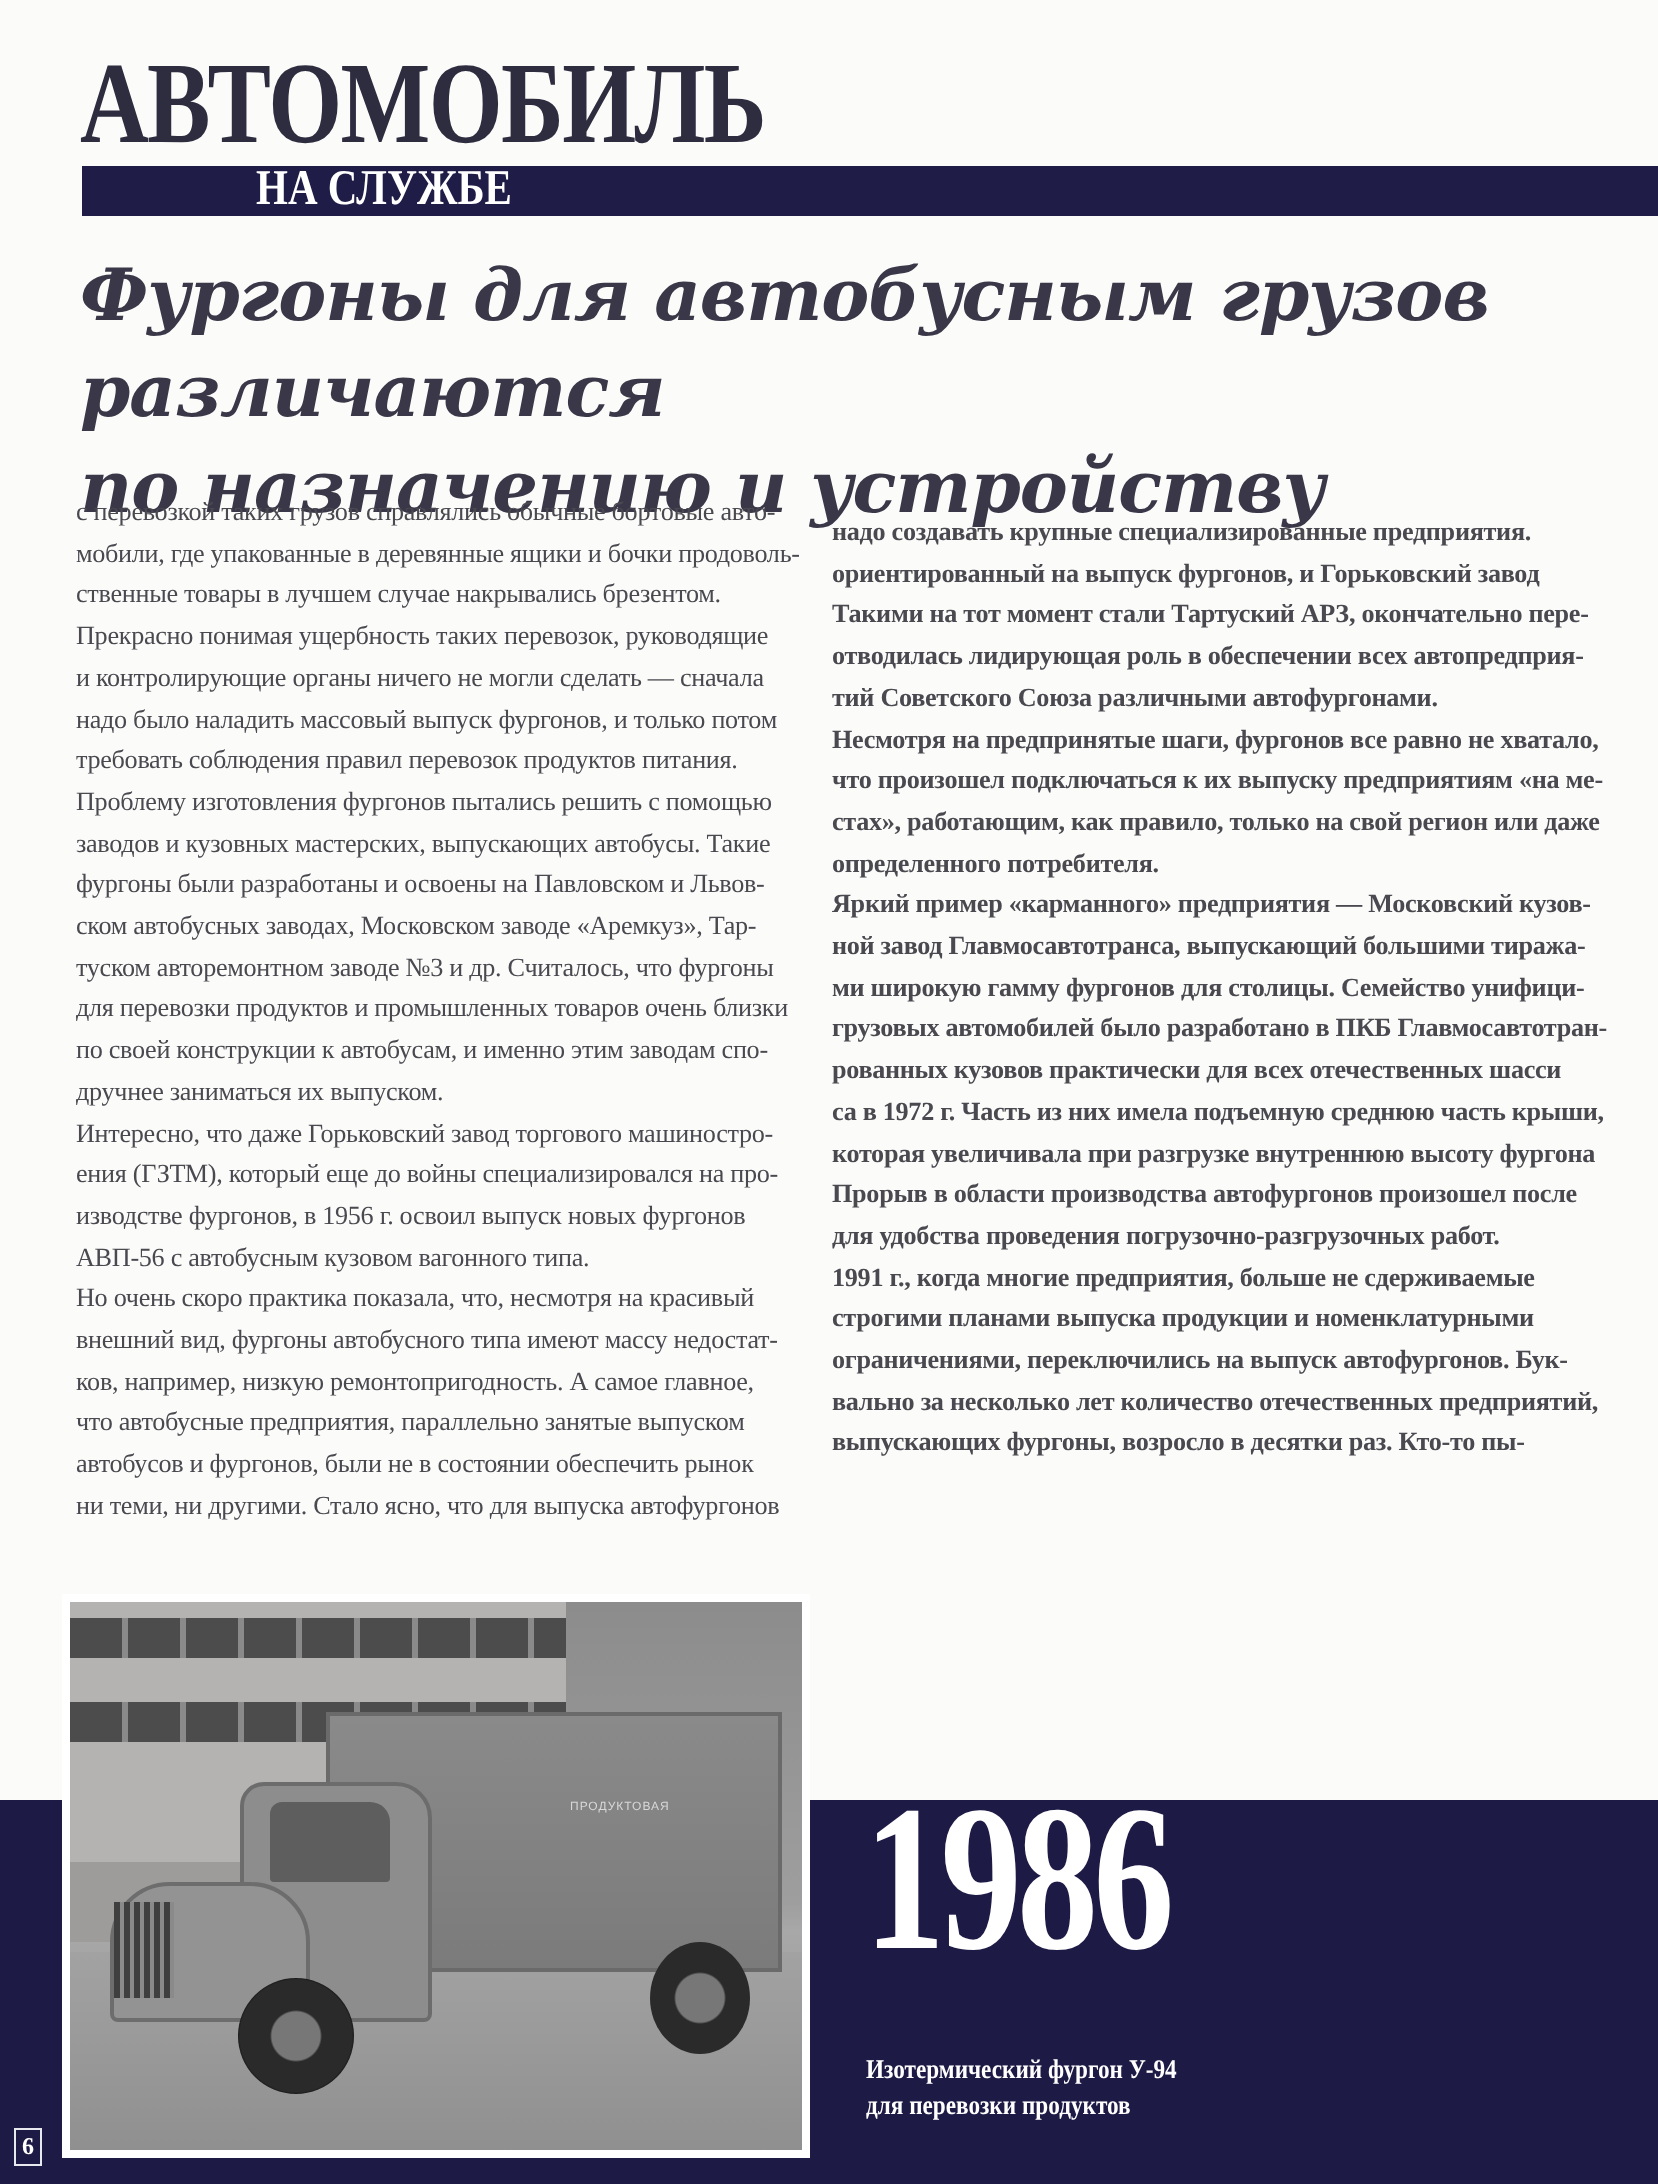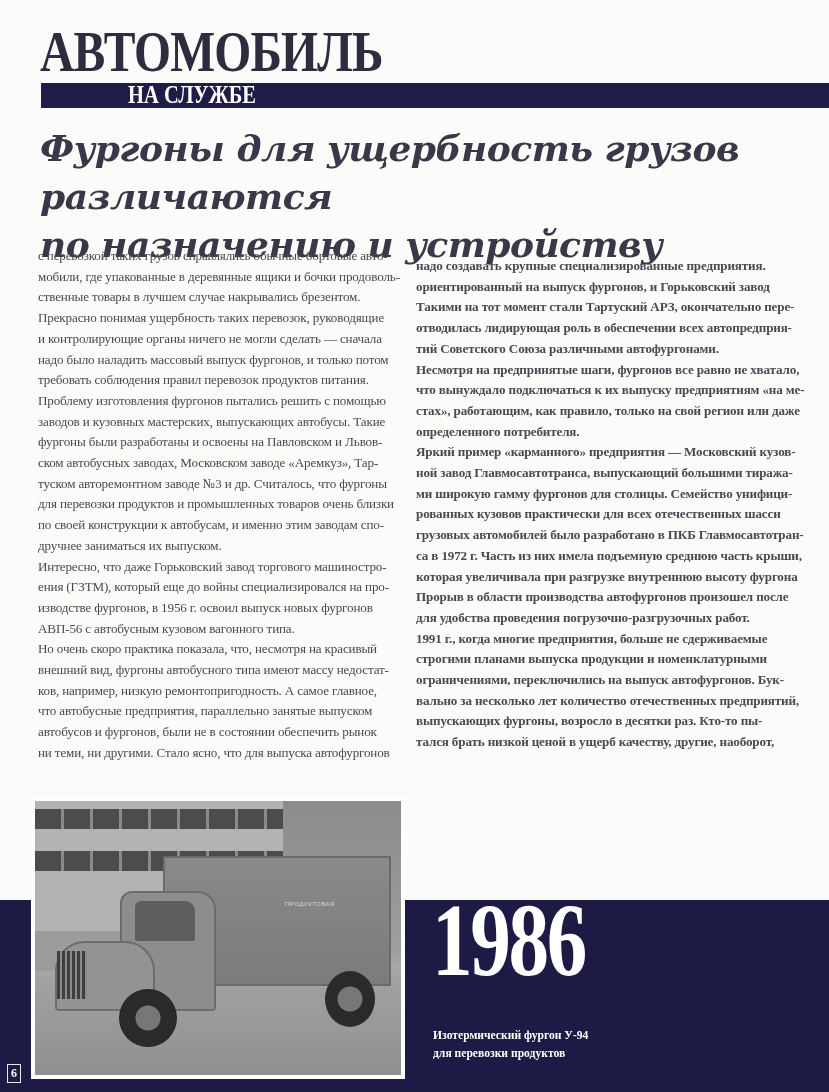--- a/index.html
+++ b/index.html
@@ -116,21 +116,21 @@
     }
   </style>
 </head>
 <body>
 
 <div class="masthead-title">АВТОМОБИЛЬ</div>
 <div class="masthead-bar"></div>
 <div class="masthead-sub">НА СЛУЖБЕ</div>
 
 <h1 class="headline">
-  <span>Фургоны для ущербность грузов различаются</span><br>
+  <span>Фургоны для автобусным грузов различаются</span><br>
   <span>по назначению и устройству</span>
 </h1>
 
 <div class="column col-left" id="col-left">
     <p>с перевозкой таких грузов справлялись обычные бортовые авто-</p>
     <p>мобили, где упакованные в деревянные ящики и бочки продоволь-</p>
     <p>ственные товары в лучшем случае накрывались брезентом.</p>
     <p>Прекрасно понимая ущербность таких перевозок, руководящие</p>
     <p>и контролирующие органы ничего не могли сделать — сначала</p>
     <p>надо было наладить массовый выпуск фургонов, и только потом</p>
@@ -154,38 +154,37 @@
     <p>автобусов и фургонов, были не в состоянии обеспечить рынок</p>
     <p>ни теми, ни другими. Стало ясно, что для выпуска автофургонов</p>
   </div>
 <div class="column col-right" id="col-right">
     <p>надо создавать крупные специализированные предприятия.</p>
     <p>ориентированный на выпуск фургонов, и Горьковский завод</p>
     <p>Такими на тот момент стали Тартуский АРЗ, окончательно пере-</p>
     <p>отводилась лидирующая роль в обеспечении всех автопредприя-</p>
     <p>тий Советского Союза различными автофургонами.</p>
     <p>Несмотря на предпринятые шаги, фургонов все равно не хватало,</p>
-    <p>что вынуждало подключаться к их выпуску предприятиям «на ме-</p>
+    <p>что произошел подключаться к их выпуску предприятиям «на ме-</p>
     <p>стах», работающим, как правило, только на свой регион или даже</p>
     <p>определенного потребителя.</p>
     <p>Яркий пример «карманного» предприятия — Московский кузов-</p>
     <p>ной завод Главмосавтотранса, выпускающий большими тиража-</p>
     <p>ми широкую гамму фургонов для столицы. Семейство унифици-</p>
+    <p>грузовых автомобилей было разработано в ПКБ Главмосавтотран-</p>
     <p>рованных кузовов практически для всех отечественных шасси</p>
-    <p>грузовых автомобилей было разработано в ПКБ Главмосавтотран-</p>
     <p>са в 1972 г. Часть из них имела подъемную среднюю часть крыши,</p>
     <p>которая увеличивала при разгрузке внутреннюю высоту фургона</p>
     <p>Прорыв в области производства автофургонов произошел после</p>
     <p>для удобства проведения погрузочно-разгрузочных работ.</p>
     <p>1991 г., когда многие предприятия, больше не сдерживаемые</p>
     <p>строгими планами выпуска продукции и номенклатурными</p>
     <p>ограничениями, переключились на выпуск автофургонов. Бук-</p>
     <p>вально за несколько лет количество отечественных предприятий,</p>
     <p>выпускающих фургоны, возросло в десятки раз. Кто-то пы-</p>
-    <p>тался брать низкой ценой в ущерб качеству, другие, наоборот,</p>
   </div>
 
 <div class="band"></div>
 
 <div class="photo-frame">
   <div class="photo" title="Изотермический фургон У-94 на шасси грузовика у здания">
     <div class="building">
       <div class="win" style="top:8px"></div>
       <div class="win" style="top:50px"></div>
       <div class="wall2"></div>

